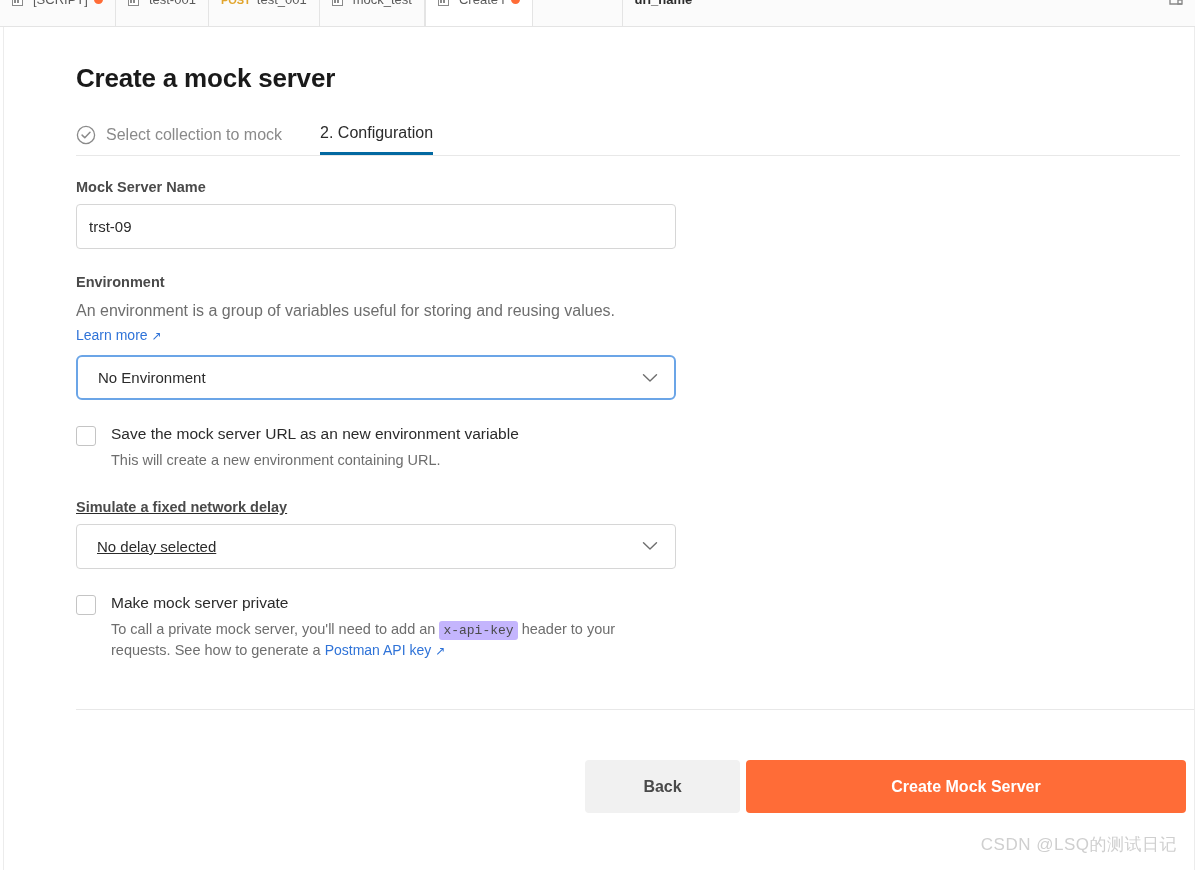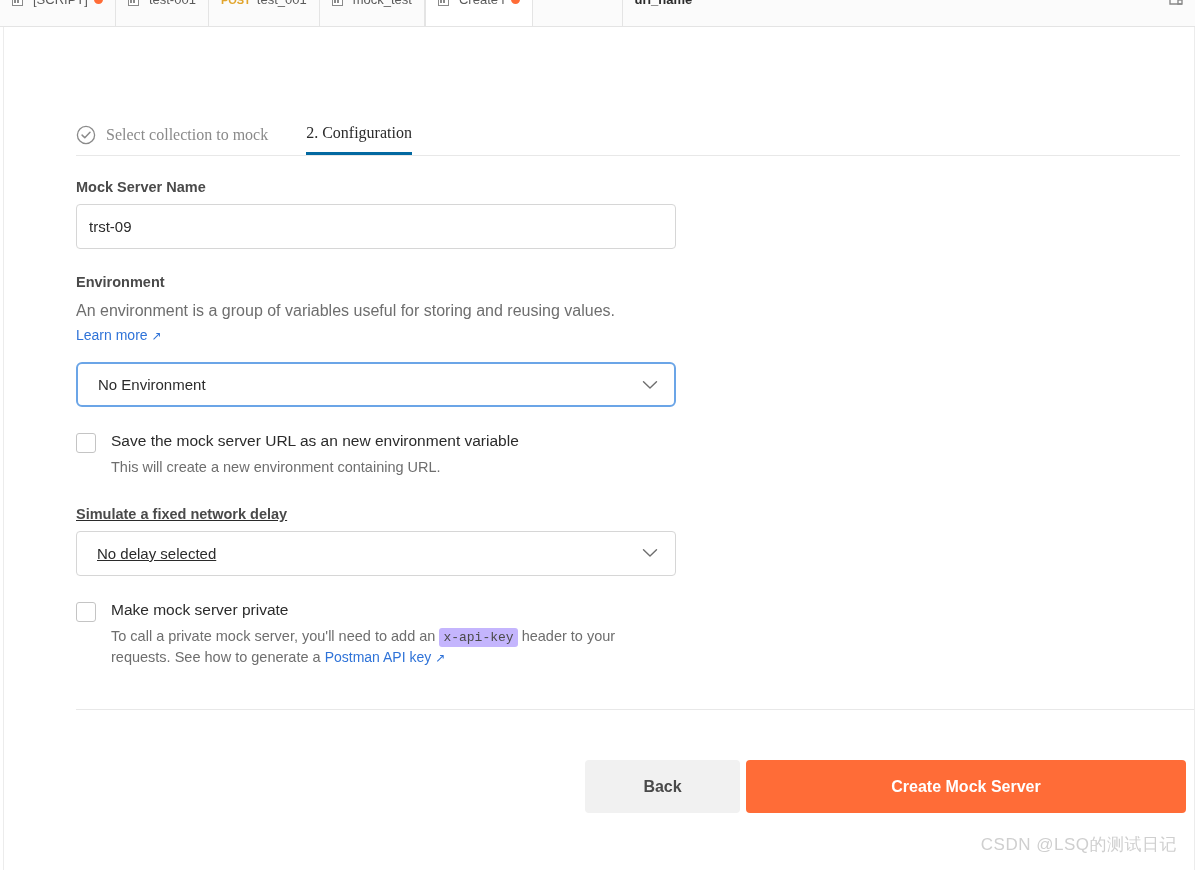--- a/index.html
+++ b/index.html
@@ -114,21 +114,20 @@
   
   .steps {
     position: absolute;
     left: 72px; top: 85px;
     width: 1104px;
     height: 44px;
     display: flex;
     align-items: flex-end;
     gap: 38px;
     border-bottom: 1px solid #e8e8e8;
-    font-family: Liberation Serif, serif;
   }
   .step {
     display: flex;
     align-items: center;
     gap: 10px;
     font-size: 16px;
     color: #8a8a8a;
     height: 43px;
     padding-top: 2px;
     cursor: pointer;
@@ -353,20 +352,21 @@
     </span>
   </div>
 
 </div>
 
 <div class="left-rule"></div>
 <div class="right-rule"></div>
 
 <div class="panel">
 
+  <div class="page-title">Create a mock server</div>
 
   <div class="steps">
 
     <div class="step">
       <span class="check-icon">
         <svg width="20" height="20" viewBox="0 0 20 20">
           <circle cx="10" cy="10" r="8.6" fill="none" stroke="#8a8a8a" stroke-width="1.3"></circle>
           <path d="M6.1 10.1 L8.8 12.8 L14 7.3" fill="none" stroke="#8a8a8a" stroke-width="1.5" stroke-linecap="round" stroke-linejoin="round"></path>
         </svg>
       </span>
@@ -386,21 +386,21 @@
       <input class="text-input" type="text" value="trst-09" style="">
     </div>
 
     <div style="margin-top:25px;">
       <div class="field-label">Environment</div>
       <div class="field-desc">An environment is a group of variables useful for storing and reusing values.</div>
       <div style="margin-top:3px;">
         <span class="link"><span>Learn more</span> <span class="arrow">↗</span></span>
       </div>
 
-      <div class="select-wrap" style="margin-top:18px;">
+      <div class="select-wrap" style="margin-top:11px;">
         <div class="select-box focused">
           <span>No Environment</span>
         </div>
         <span class="chev">
           <svg width="16" height="10" viewBox="0 0 16 10">
               <path d="M1.5 1.8 L8 8 L14.5 1.8" fill="none" stroke="#6e6e6e" stroke-width="1.4" stroke-linecap="round" stroke-linejoin="round"></path>
             </svg>
         </span>
       </div>
     </div>

